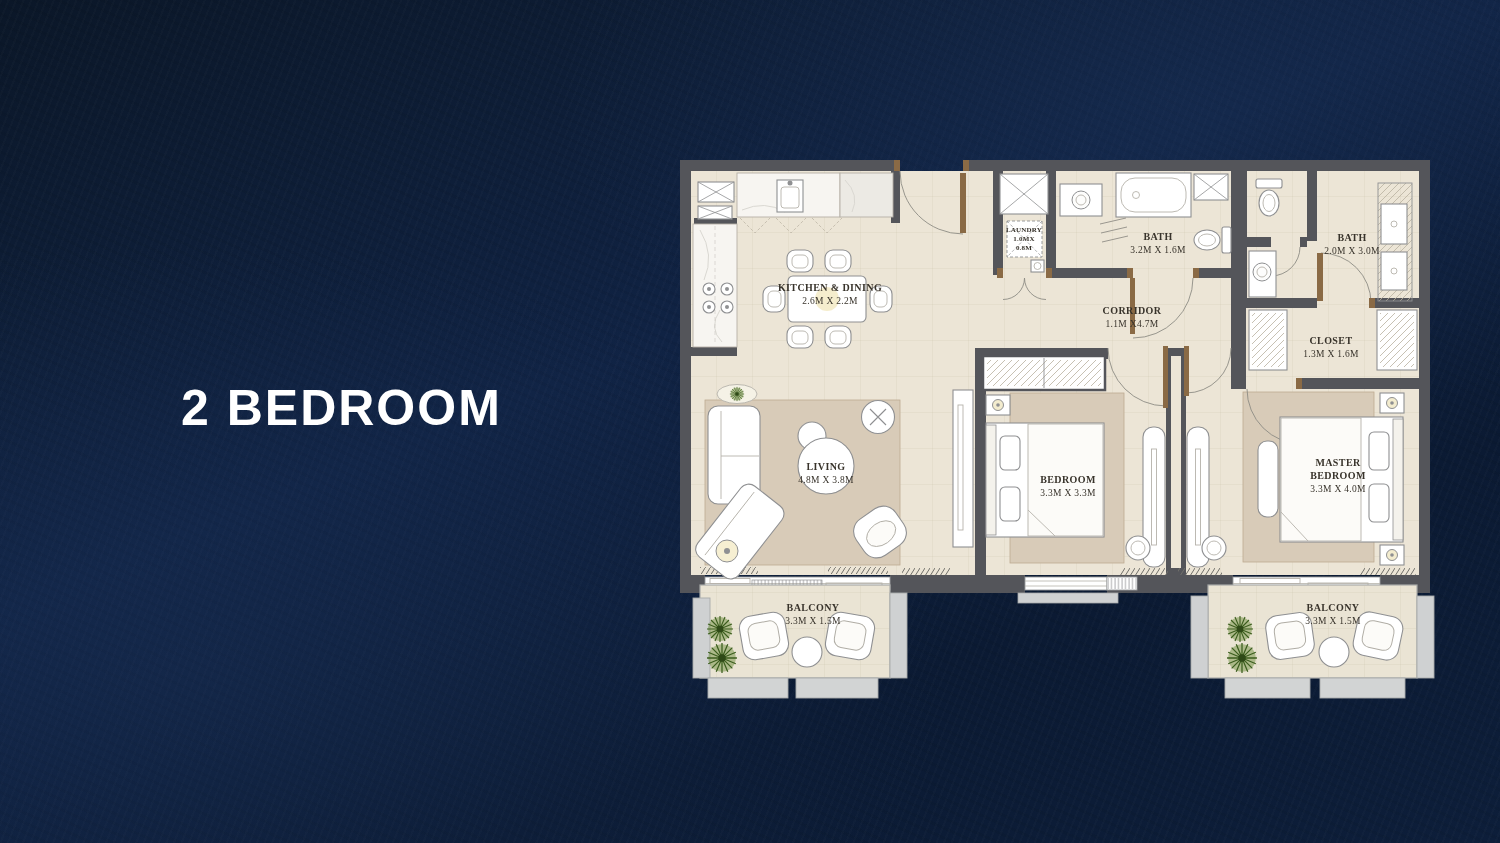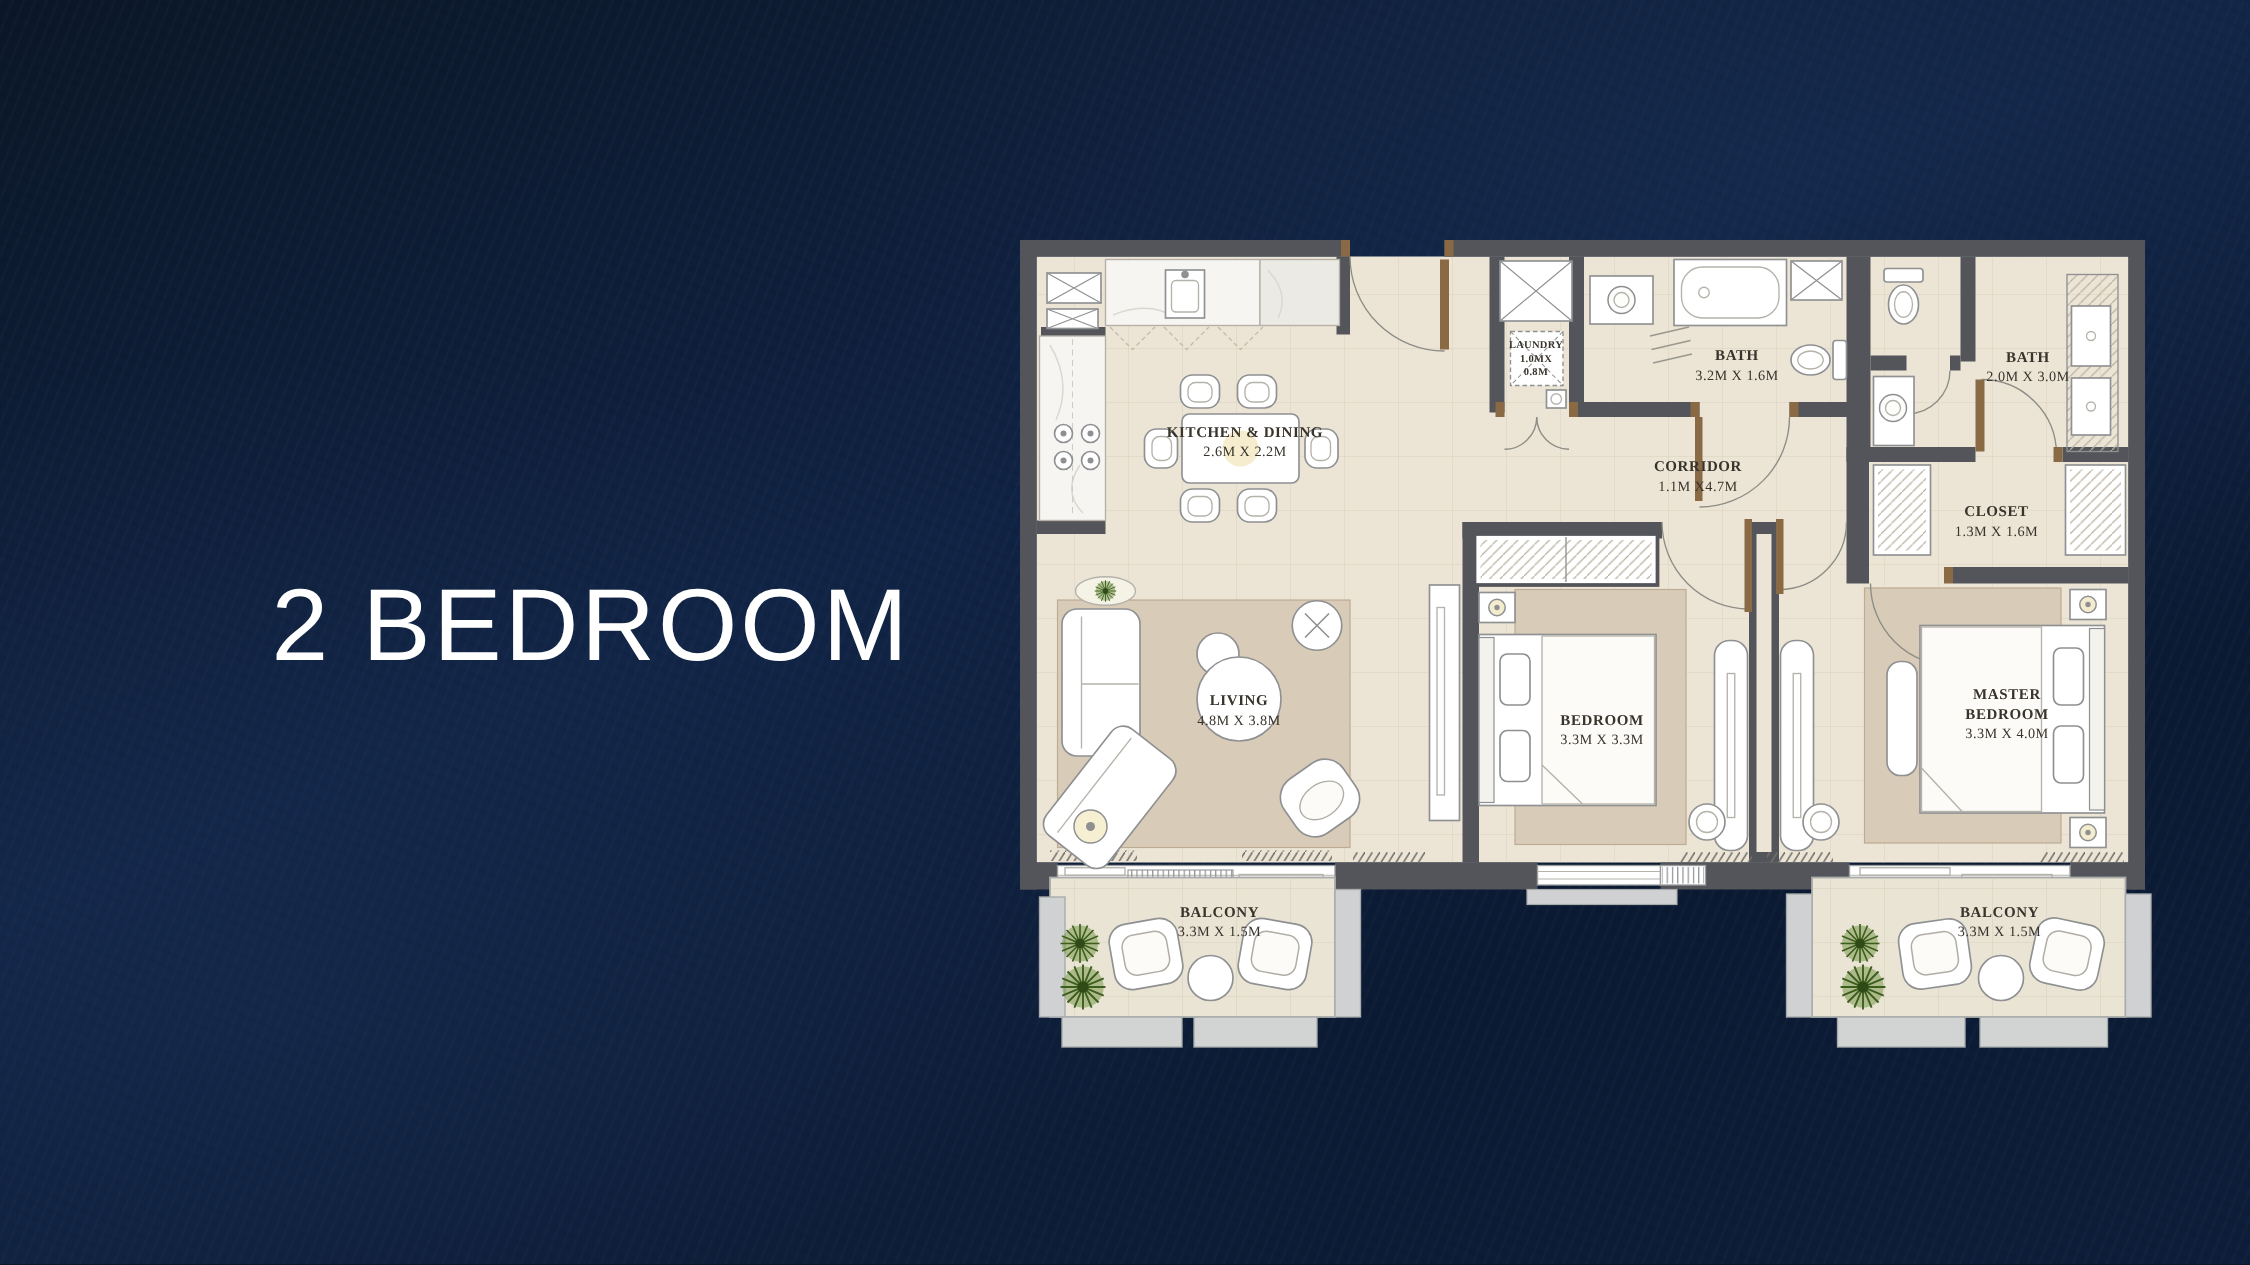--- a/index.html
+++ b/index.html
@@ -8,21 +8,21 @@
     background-image:
       radial-gradient(ellipse 900px 500px at 78% 12%, rgba(32,58,100,.28), transparent 68%),
       radial-gradient(ellipse 1100px 620px at 12% 80%, rgba(30,54,95,.32), transparent 70%),
       repeating-linear-gradient(112deg, rgba(255,255,255,.015) 0 2px, transparent 2px 7px),
       repeating-linear-gradient(24deg, rgba(0,0,0,.05) 0 3px, transparent 3px 9px),
       linear-gradient(158deg,#0b1728 0%,#102344 42%,#0b1a33 72%,#0d1e3a 100%);
     font-family:"Liberation Sans",sans-serif;
   }
   .plan-title{
     position:absolute;left:181px;top:383px;margin:0;
-    color:#ffffff;font-size:68px;line-height:1;font-weight:normal;
+    color:#ffffff;font-size:50px;line-height:1;font-weight:bold;
     letter-spacing:2px;font-family:"Liberation Sans",sans-serif;
   }
   svg text{font-family:"Liberation Serif",serif;fill:#38332b;text-anchor:middle;}
   .rname{font-size:10px;letter-spacing:.4px;font-weight:600;}
   .rdims{font-size:9.5px;letter-spacing:.3px;}
   .rsmall{font-size:7px;letter-spacing:.2px;font-weight:600;}
   .furn{fill:#ffffff;stroke:#8f9092;stroke-width:1.1;}
   .furn2{fill:none;stroke:#b5b2aa;stroke-width:.9;}
   .wall{fill:#54555a;}
   .arc{fill:none;stroke:#8d8c85;stroke-width:.9;}

